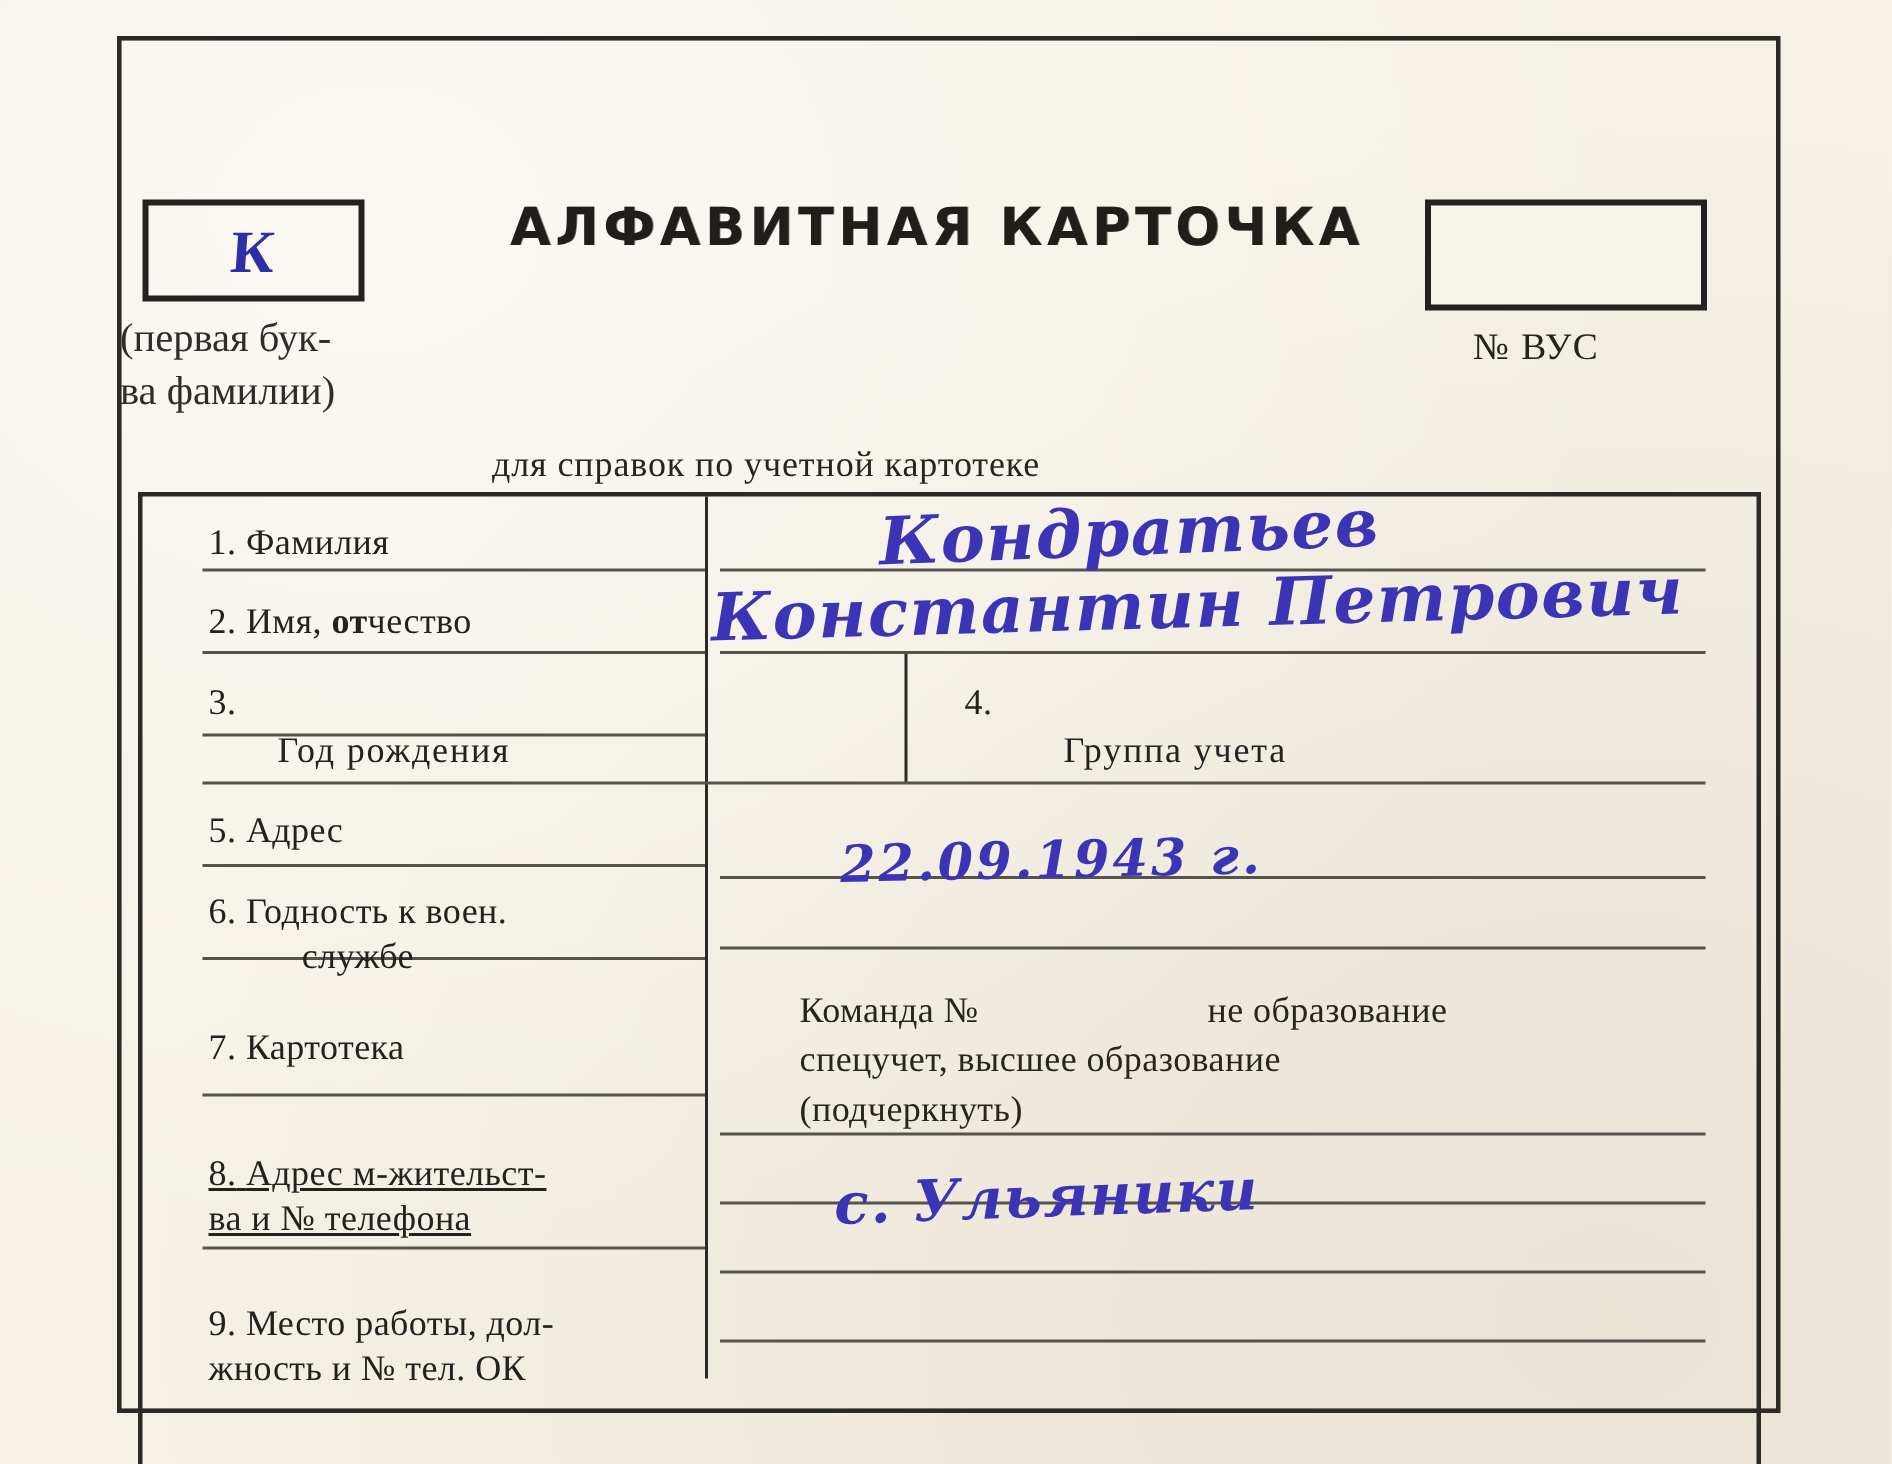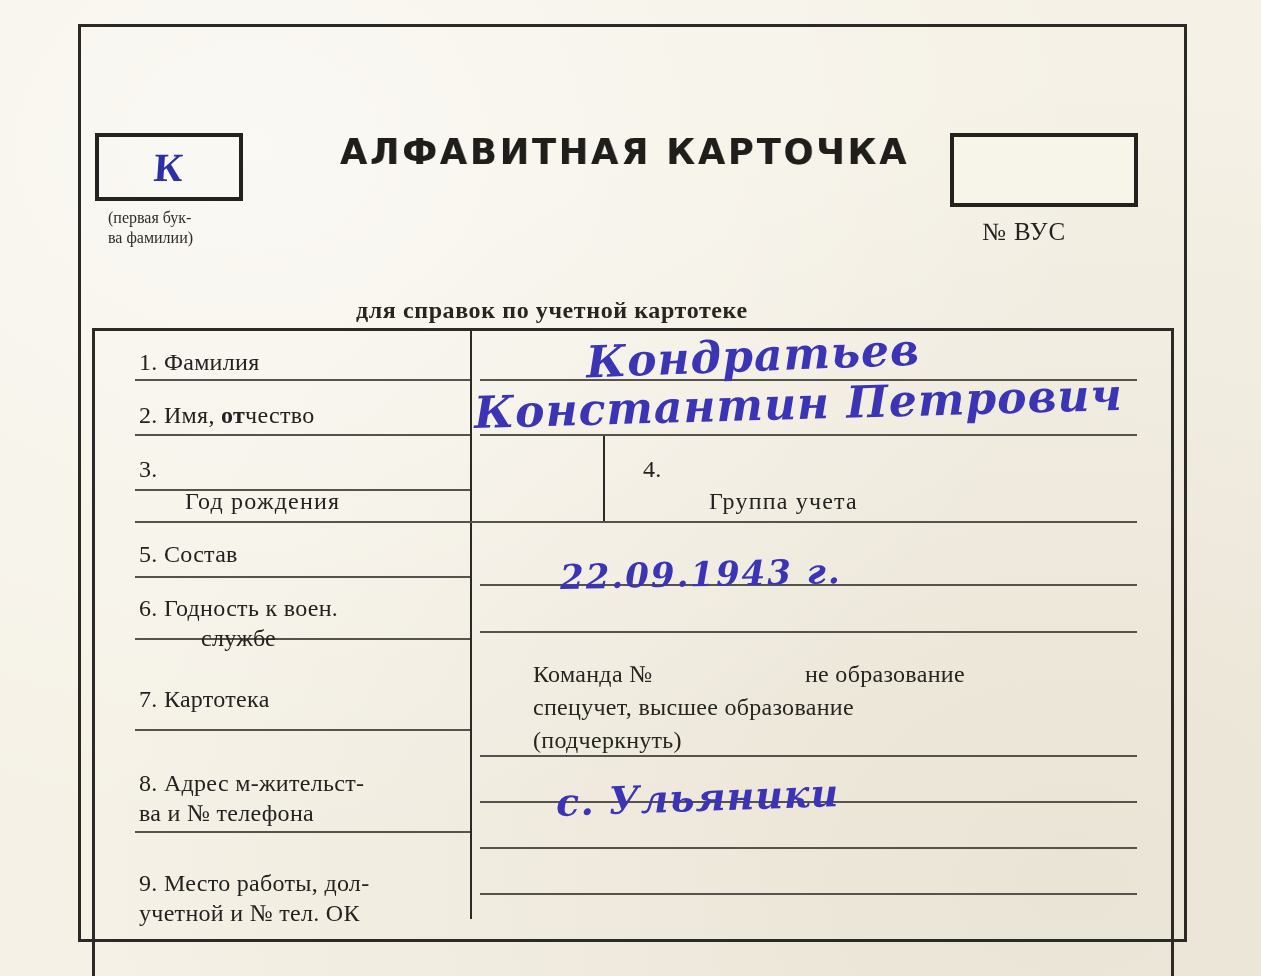--- a/index.html
+++ b/index.html
@@ -55,24 +55,24 @@
   .letter-glyph {
     font-family: "Liberation Serif", serif;
     font-size: 40px;
     color: #2d2fa8;
     font-weight: 700;
     letter-spacing: 1px;
     transform: skewX(-4deg);
   }
   .letter-caption {
     position: absolute;
-    left: 108px;
+    left: 80px;
     top: 208px;
     width: 230px;
-    font-size: 16px;
+    font-size: 27px;
     line-height: 1.28;
     color: #2e2d29;
   }
 
   .title {
     position: absolute;
     left: 340px;
     top: 132px;
     font-family: "DejaVu Sans", sans-serif;
     font-weight: 700;
@@ -97,26 +97,26 @@
     position: absolute;
     left: 982px;
     top: 218px;
     font-size: 25px;
     color: #242320;
     letter-spacing: 1px;
   }
 
   .subtitle {
     position: absolute;
-    left: 356px;
+    left: 328px;
     top: 297px;
     font-size: 24px;
     letter-spacing: 0.6px;
     color: #262520;
-    font-weight: 700;
+    font-weight: 400;
   }
 
   
   .table {
     position: absolute;
     left: 92px;
     top: 328px;
     width: 1082px;
     height: 699px;
     border: 3px solid #2b2a26;
@@ -235,44 +235,44 @@
     </div>
     <div class="center-label" style="left:90px; top:157px;">Год рождения</div>
 
     <div class="label" style="left:548px; top:123px;">
       <span>4.</span>
     </div>
     <div class="center-label" style="left:614px; top:157px;">Группа учета</div>
 
     <div class="label" style="left:44px; top:208px;">
       <span>5.</span>
-      <span>Состав</span>
+      <span>Адрес</span>
     </div>
 
     <div class="label" style="left:44px; top:262px;text-align:center;">
       <span>6.</span>
       <span>Годность к воен.</span>
       <div style="margin-left:0;">службе</div>
     </div>
 
     <div class="label" style="left:44px; top:353px;">
       <span>7.</span>
       <span>Картотека</span>
     </div>
 
-    <div class="label" style="left:44px; top:437px;">
+    <div class="label" style="left:44px; top:437px;text-decoration:underline;">
       <span>8.</span>
       <span>Адрес м-жительст-</span>
       <div>ва и № телефона</div>
     </div>
 
     <div class="label" style="left:44px; top:537px;">
       <span>9.</span>
       <span>Место работы, дол-</span>
-      <div>учетной и № тел. ОК</div>
+      <div>жность и № тел. ОК</div>
     </div>
   </div>
 
   <div class="printed-note">
     <div>
       <span>Команда №</span>
       <span style="display:inline-block;width:140px;"></span>
       <span>не образование</span>
     </div>
     <div>спецучет,    высшее образование</div>

